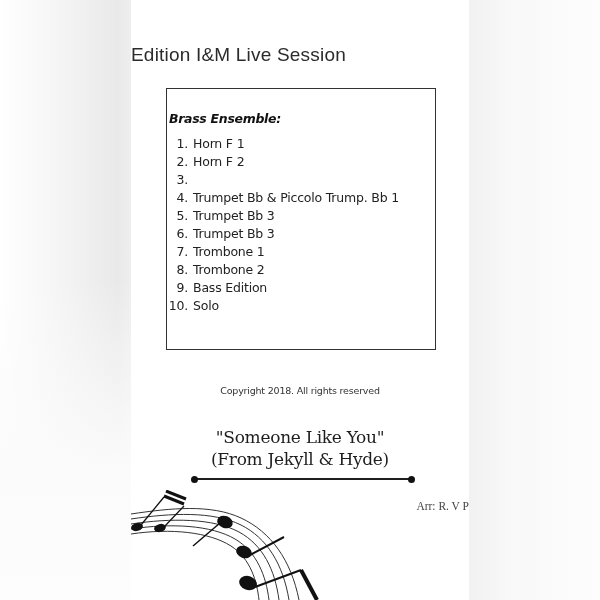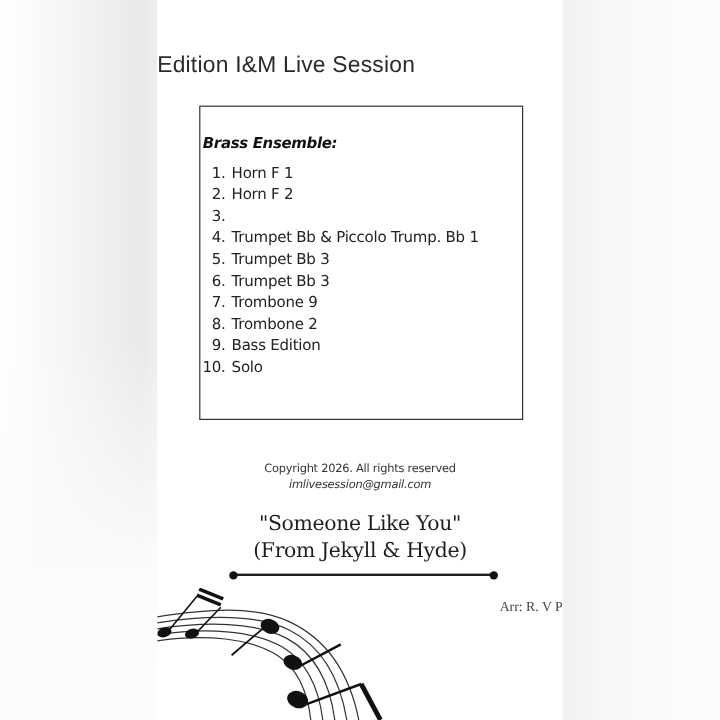--- a/index.html
+++ b/index.html
@@ -212,39 +212,38 @@
       <li class="instrument-item">
         <span class="instrument-num">5.</span>
         <span>Trumpet Bb 3</span>
       </li>
       <li class="instrument-item">
         <span class="instrument-num">6.</span>
         <span>Trumpet Bb 3</span>
       </li>
       <li class="instrument-item">
         <span class="instrument-num">7.</span>
-        <span>Trombone 9</span>
+        <span>Trombone 1</span>
       </li>
       <li class="instrument-item">
         <span class="instrument-num">8.</span>
         <span>Trombone 2</span>
       </li>
       <li class="instrument-item">
         <span class="instrument-num">9.</span>
         <span>Bass Edition</span>
       </li>
       <li class="instrument-item">
         <span class="instrument-num">10.</span>
         <span>Solo</span>
       </li>
     </ul>
   </div>
 
-  <div class="copyright">Copyright 2026. All rights reserved</div>
-  <div class="email">imlivesession@gmail.com</div>
+  <div class="copyright">Copyright 2018. All rights reserved</div>
 
   <div class="song-title">
     <div>"Someone Like You"</div>
     <div>(From Jekyll &amp; Hyde)</div>
   </div>
 
   <div class="divider">
     <span class="divider-dot left"></span>
     <span class="divider-dot right"></span>
   </div>

